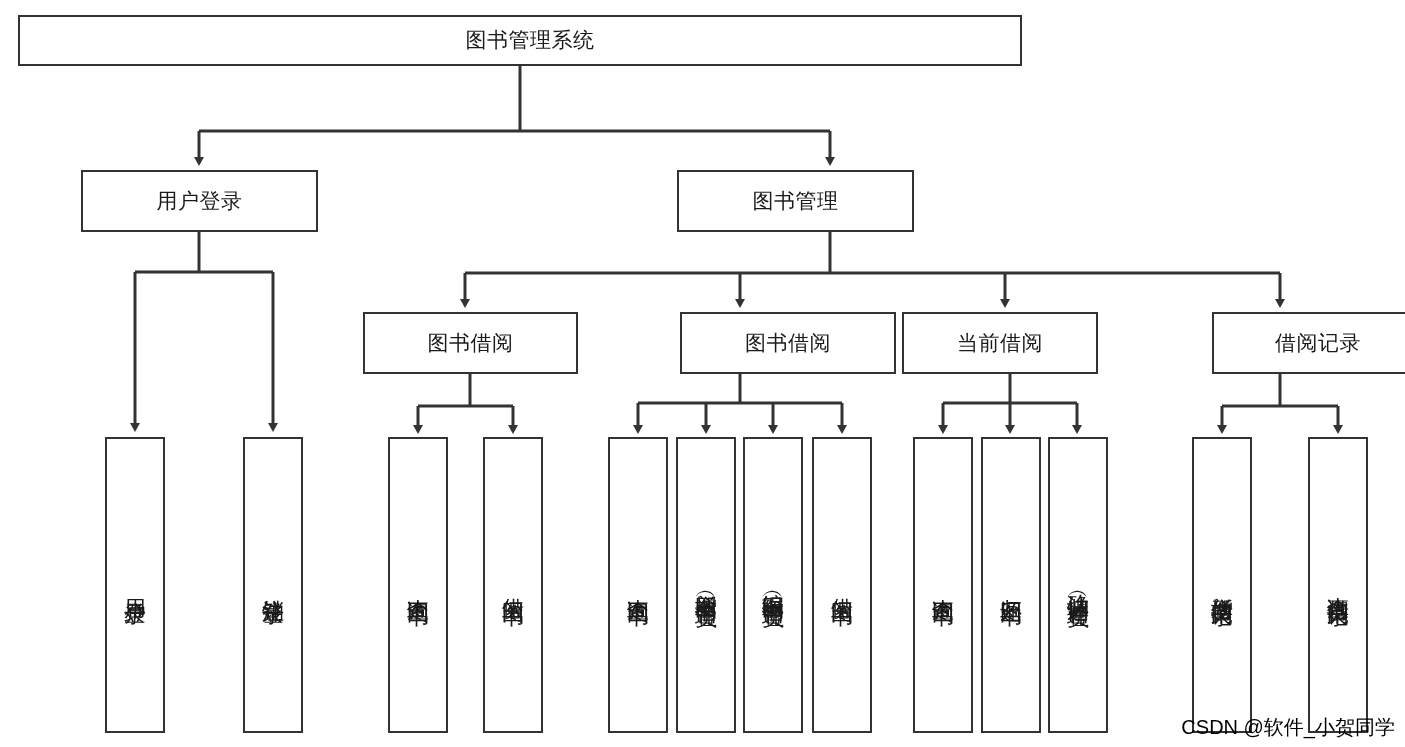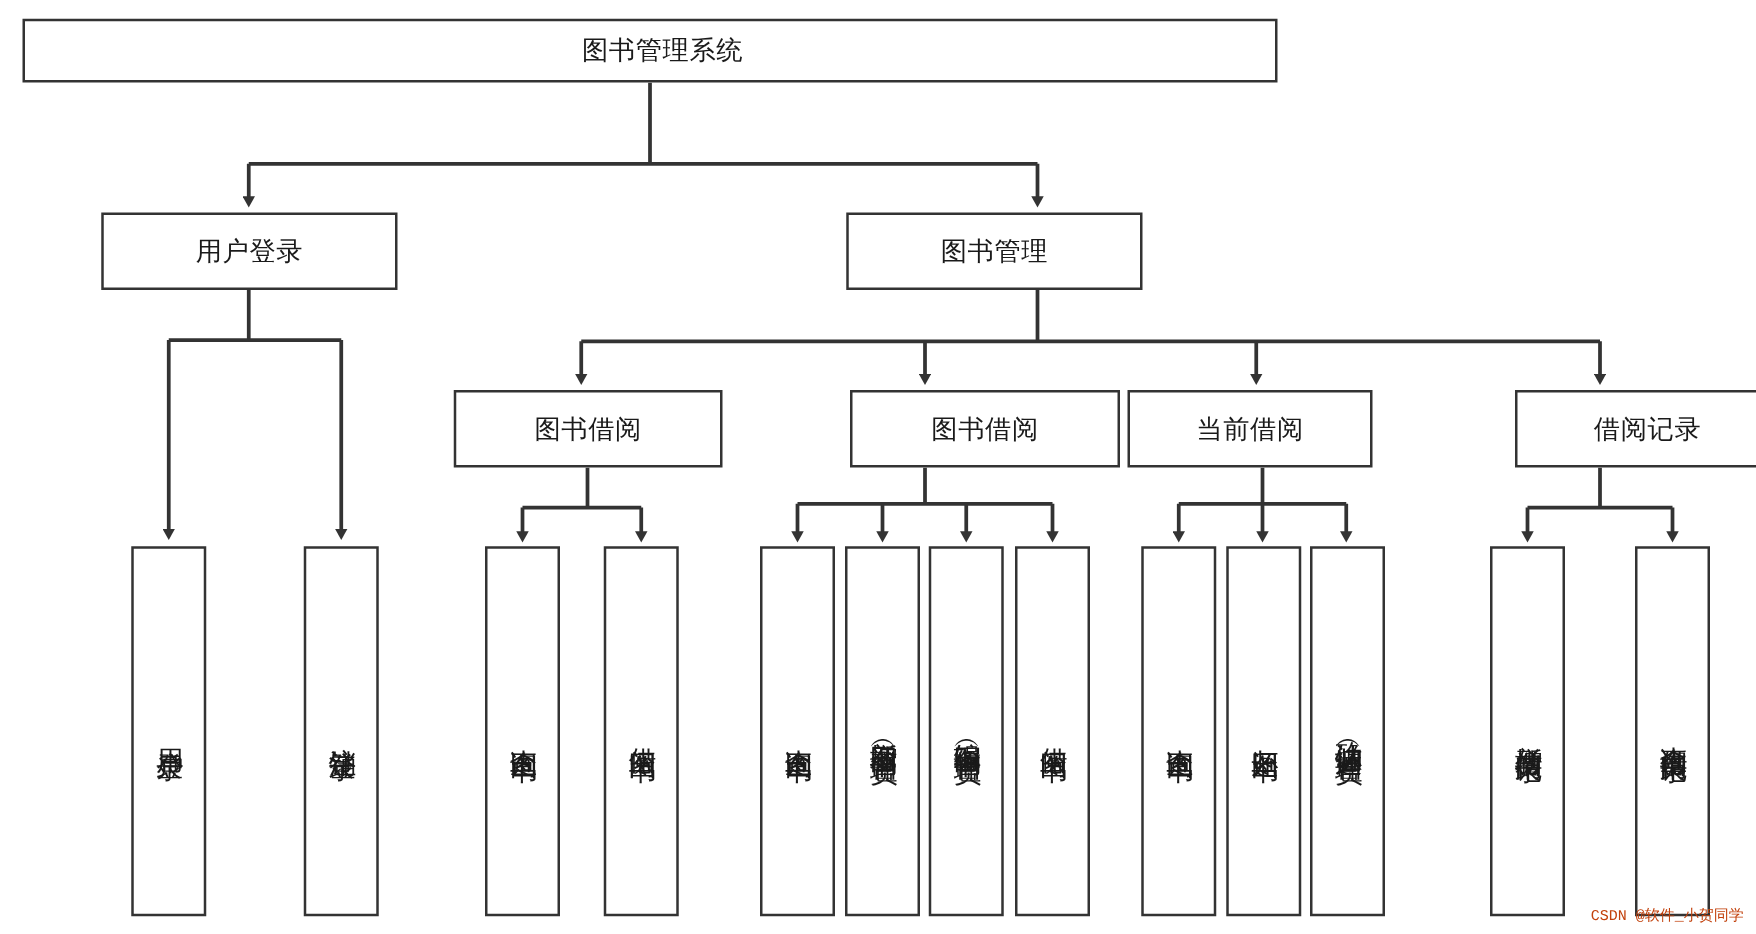--- a/index.html
+++ b/index.html
@@ -60,23 +60,23 @@
     text-orientation: upright;
     font-size: 22px;
     line-height: 1.0;
     letter-spacing: 2px;
     white-space: nowrap;
   }
   #watermark {
     position: absolute;
     right: 10px;
     bottom: 6px;
-    font-size: 12px;
-    color: #c2410c;
-    font-family: Liberation Mono, monospace;
+    font-size: 20px;
+    color: #000000;
+    font-family: Liberation Sans, sans-serif;
     white-space: nowrap;
     pointer-events: none;
   }
 </style>
 </head>
 <body>
 
 <div id="canvas">
 
   <svg id="edges" viewBox="0 0 1405 747" xmlns="http://www.w3.org/2000/svg">

